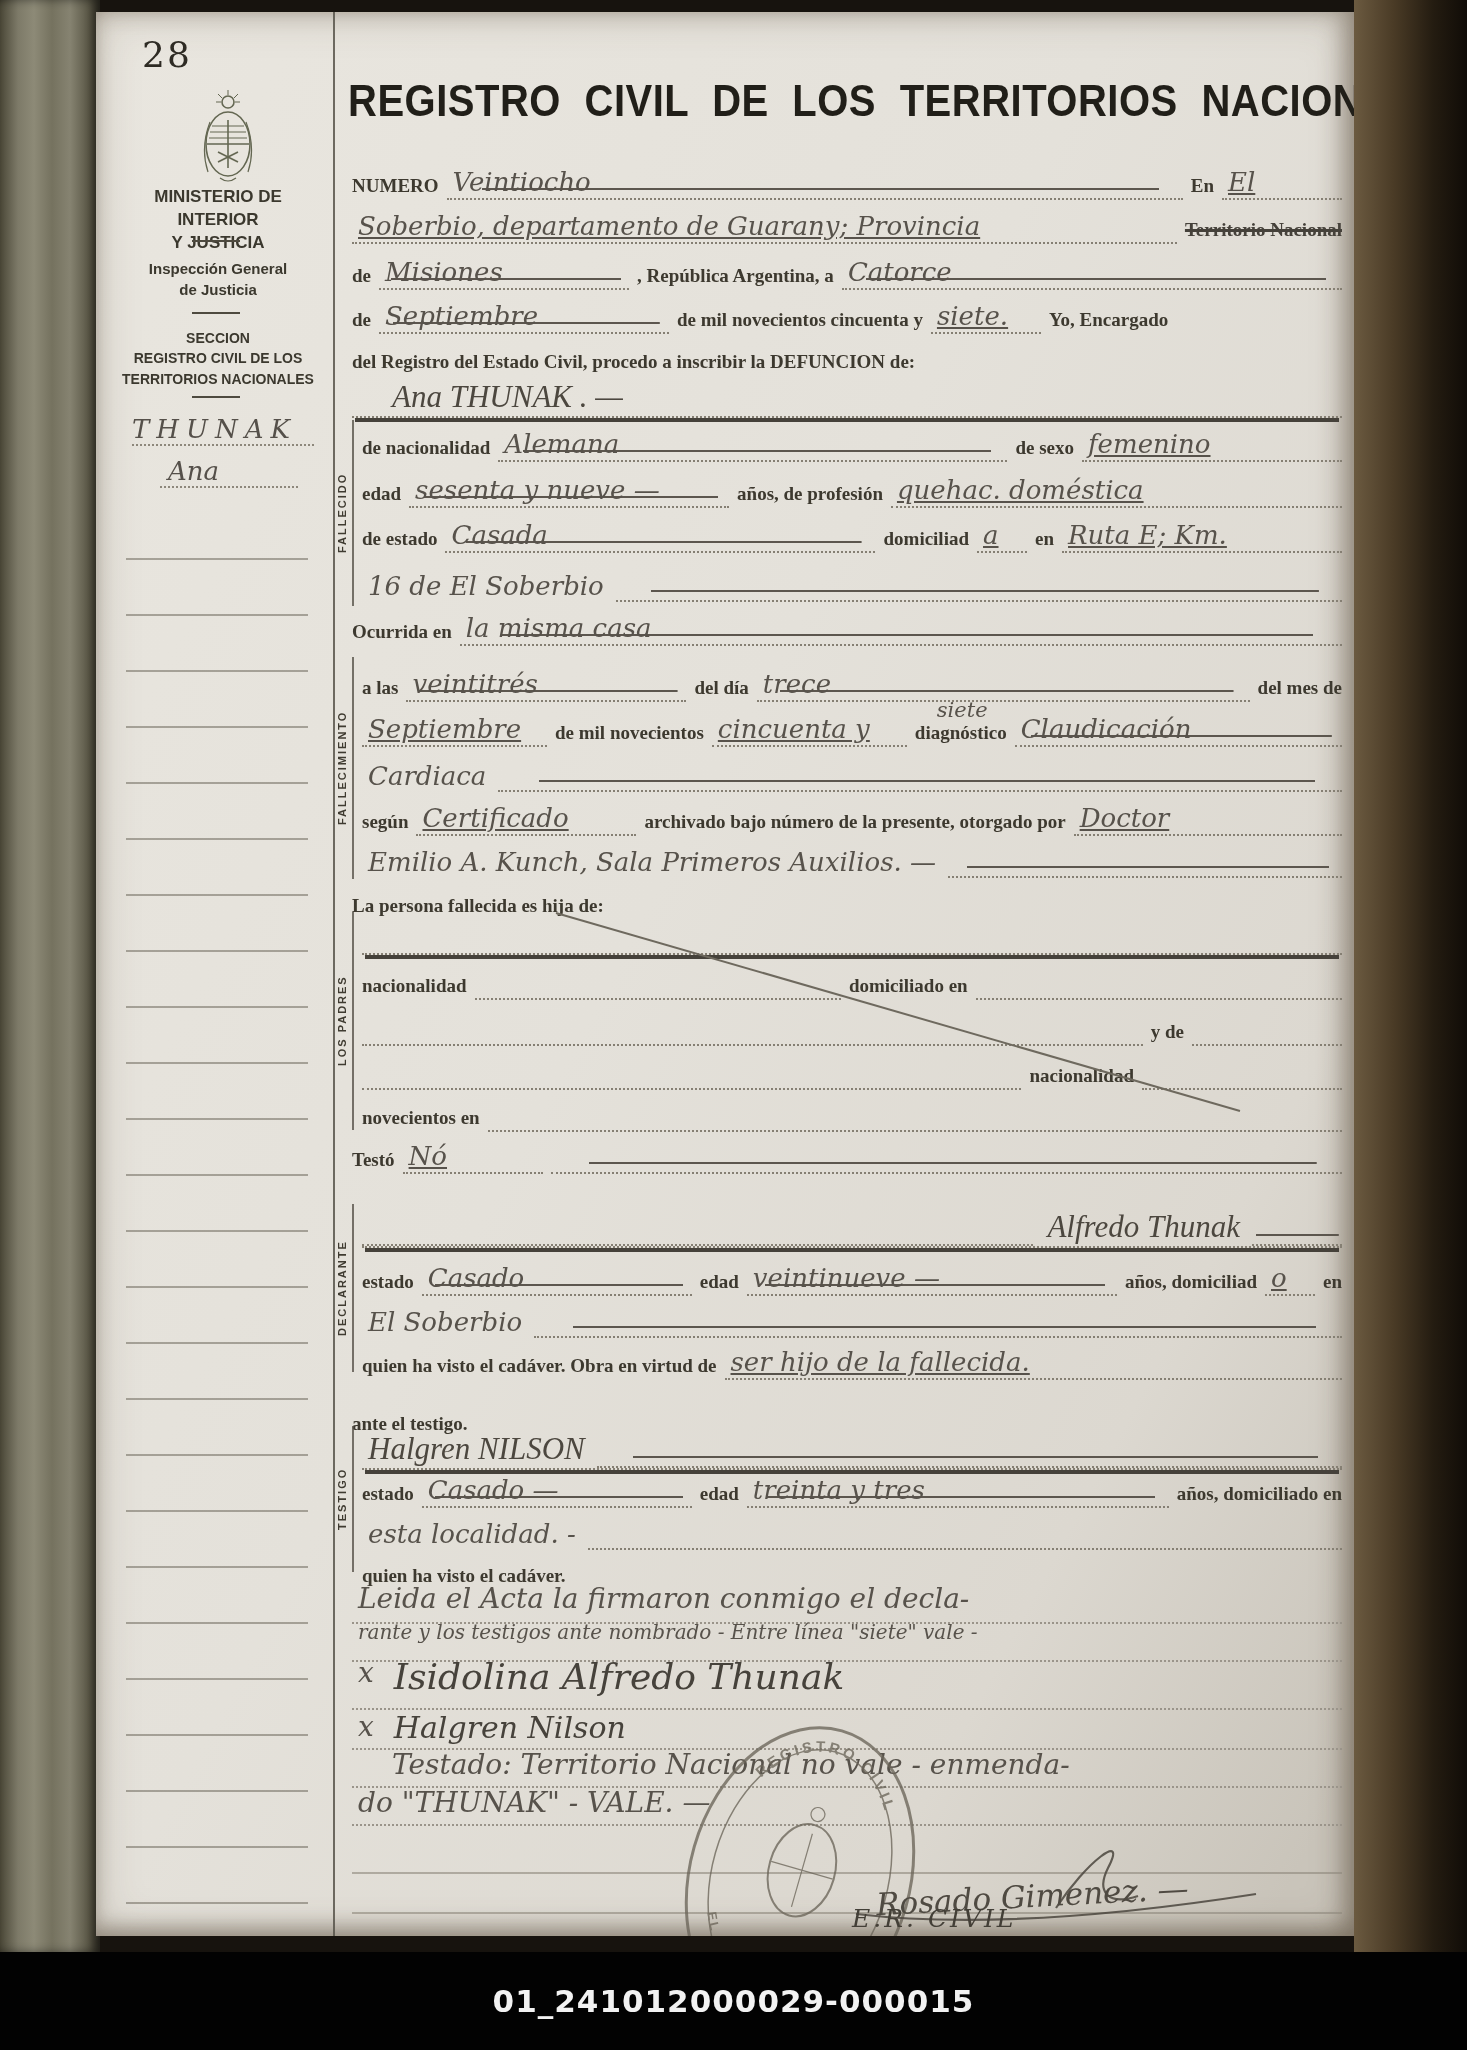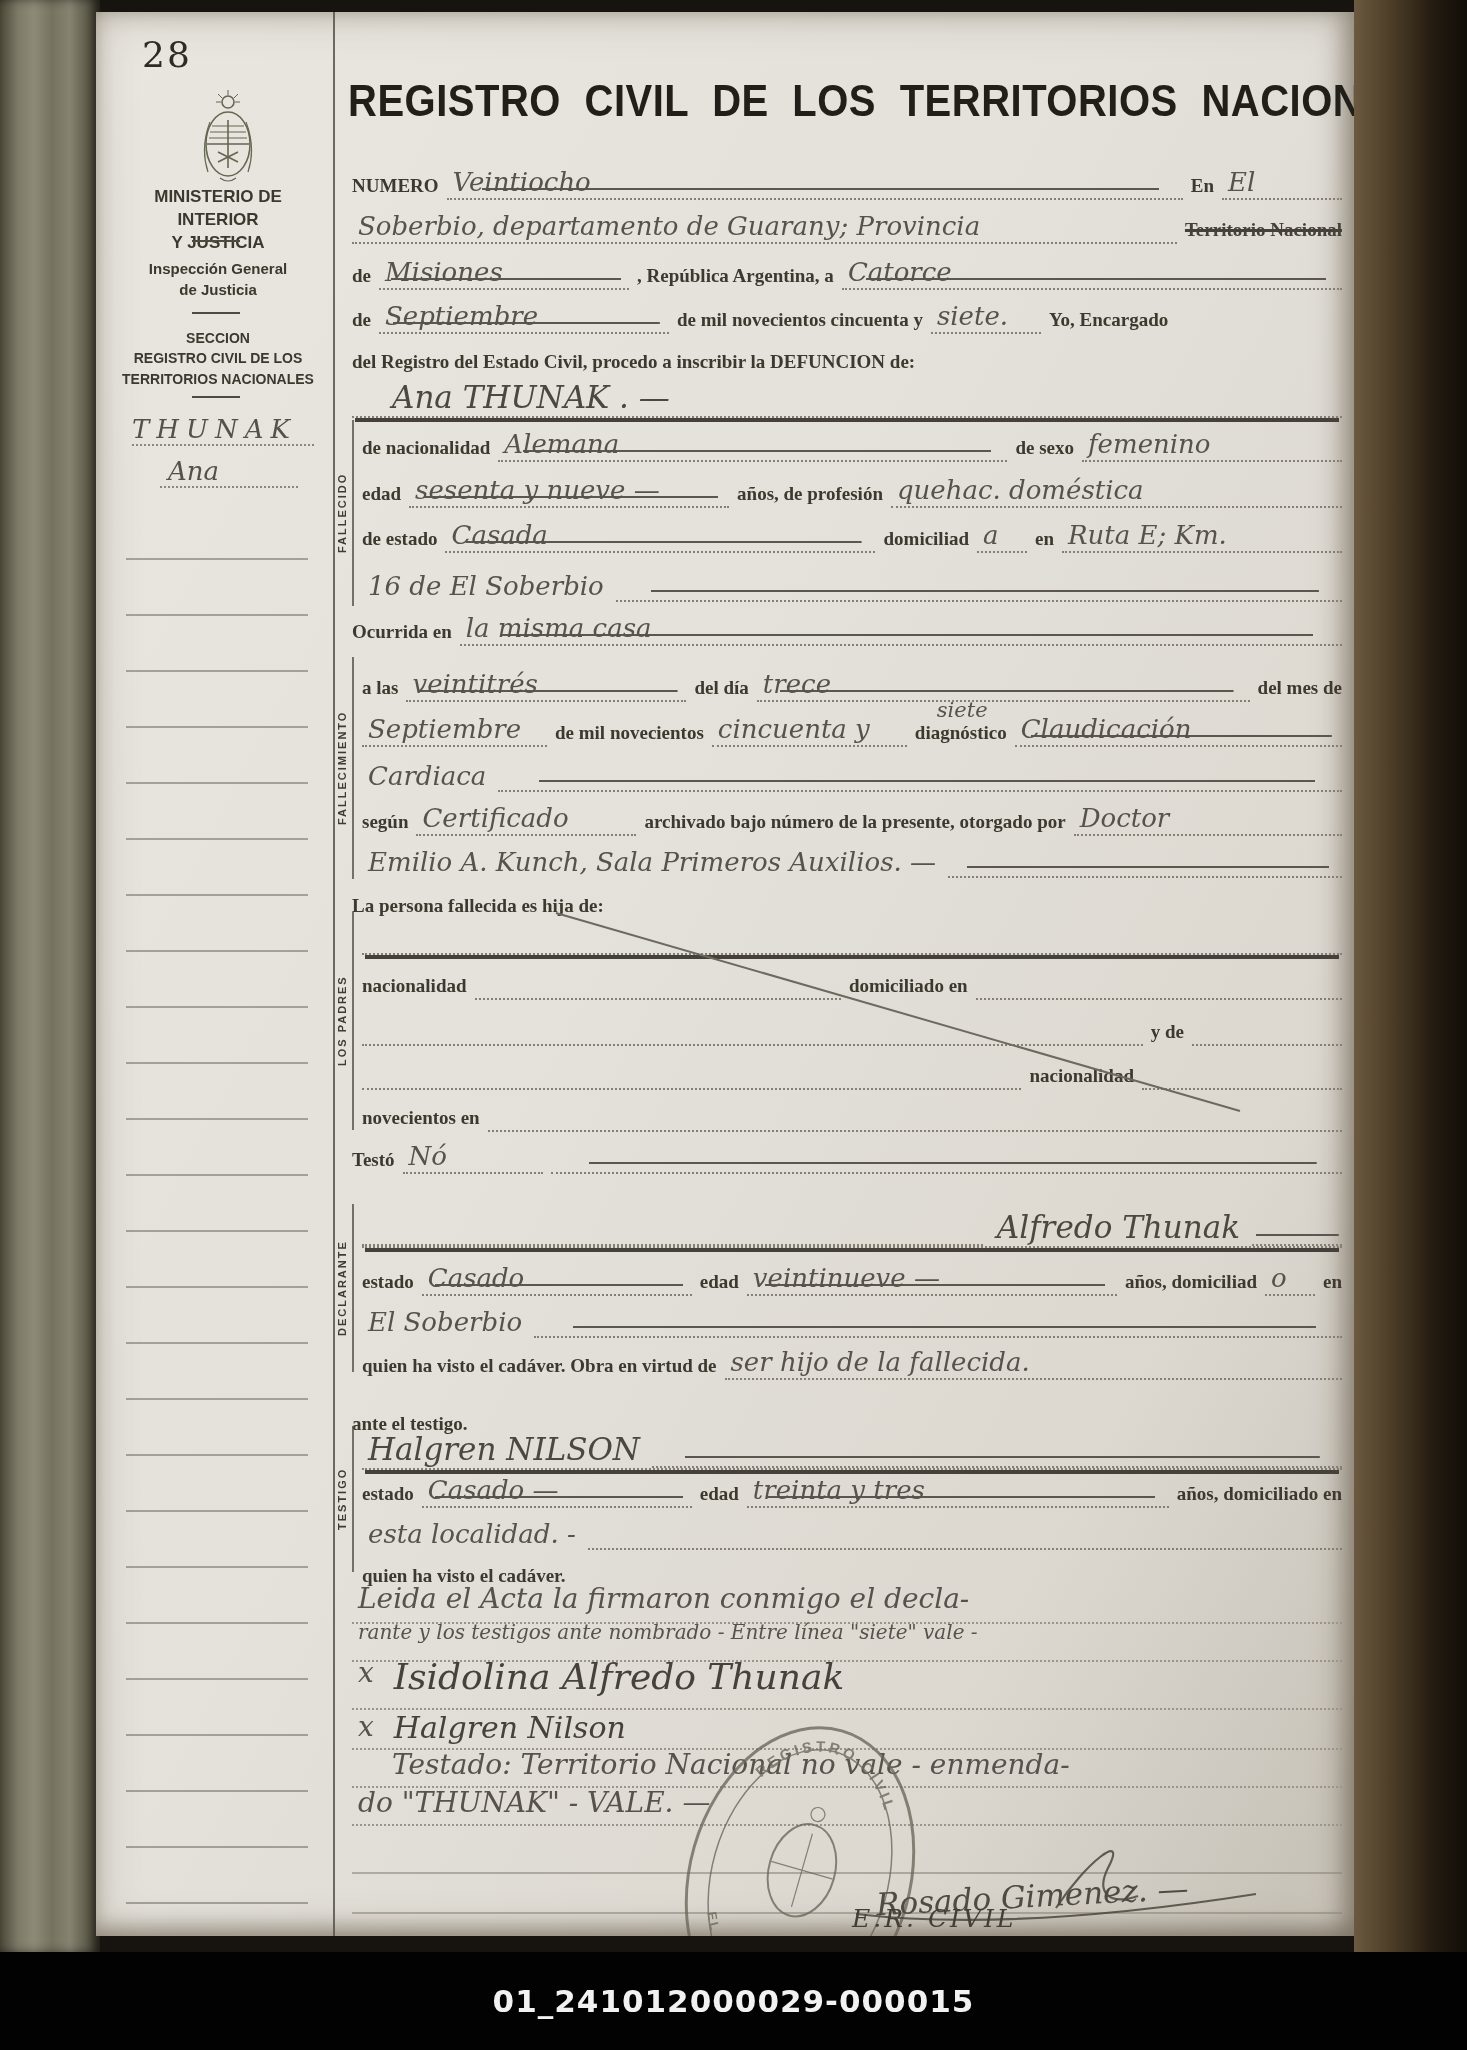--- a/index.html
+++ b/index.html
@@ -33,22 +33,22 @@
   .idx.given{left:64px;top:444px;width:130px;padding-left:8px;}
   .ledger{position:absolute;left:30px;top:492px;width:182px;height:1414px;opacity:.55;
     background:repeating-linear-gradient(to bottom,transparent 0 54px,#6f6a5e 54px 56px);}
   
   .title{position:absolute;left:252px;top:64px;width:1002px;color:#211f19;
     font:700 40px "Liberation Sans",sans-serif;letter-spacing:.5px;word-spacing:12px;
     transform:scale(1,1.1);transform-origin:left top;white-space:nowrap;}
   .row{position:absolute;display:flex;align-items:flex-end;gap:8px;height:38px;}
   .p{font:700 19px "Liberation Serif",serif;color:#3d392f;padding-bottom:3px;white-space:nowrap;}
   .h{font:italic 26px "DejaVu Serif",serif;color:#57524b;white-space:nowrap;padding:0 4px 1px 6px;}
-  .h.big{font-size:31px;color:#4c473f;}
-  .u{border-bottom:2px dotted #857f73;}
+  .h.big{font-size:31px;color:#4c473f;font-family:Liberation Serif, serif;}
+  .u{border-bottom:2px dotted #857f73;text-decoration:underline;}
   .d{border-bottom:2px dotted #857f73;background-image:linear-gradient(#5c564e,#5c564e);
      background-size:92% 2px;background-repeat:no-repeat;background-position:60% 72%;}
   span.d:empty{min-height:30px;}
   .grow{flex:1 1 auto;}
   .w40{width:40px}.w90{width:90px}.w100{width:100px}.w110{width:110px}.w130{width:130px}.w150{width:150px}
   .w175{width:175px}.w185{width:185px}.w200{width:200px}.w210{width:210px}.w240{width:240px}.w250{width:250px}
   .w260{width:260px}.w270{width:270px}.w280{width:280px}.w310{width:310px}
   .struck{text-decoration:line-through;text-decoration-thickness:2.5px;color:#45413a;}
   .heavy-row{border-bottom:2px dotted #857f73;box-shadow:0 7px 0 -3px #45413a;}
   .heavy-seg{box-shadow:0 7px 0 -3px #45413a;}

